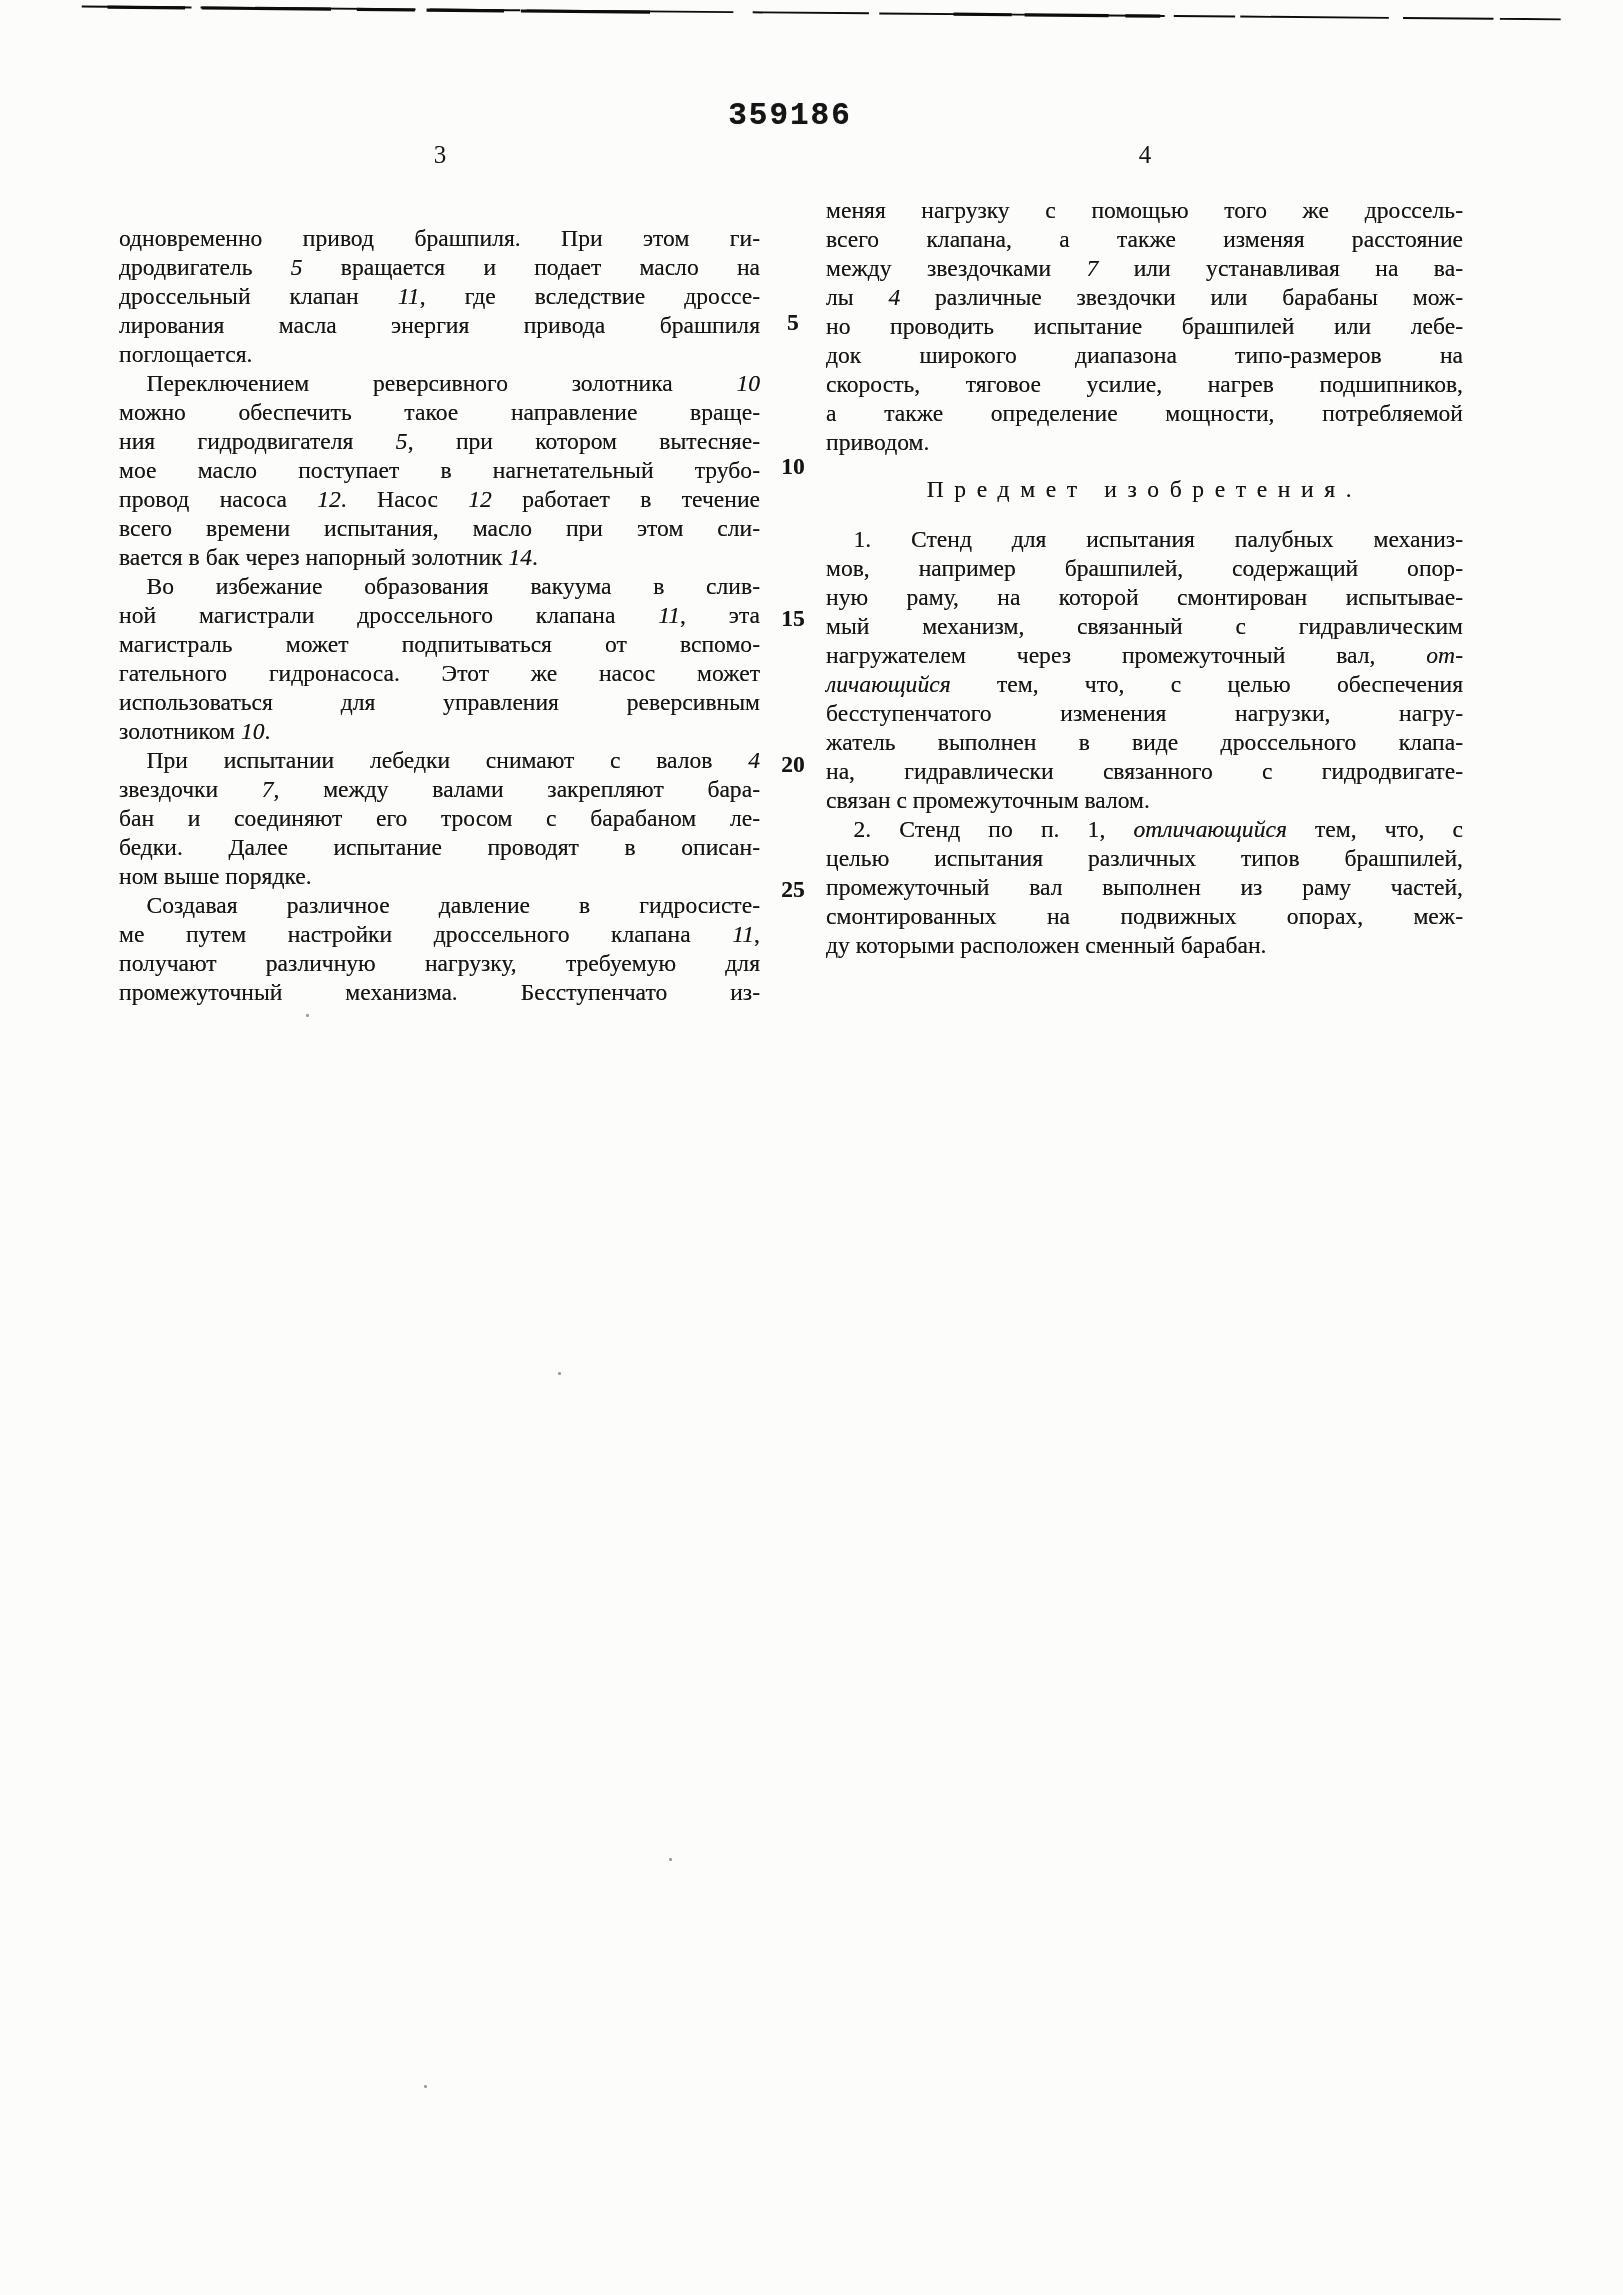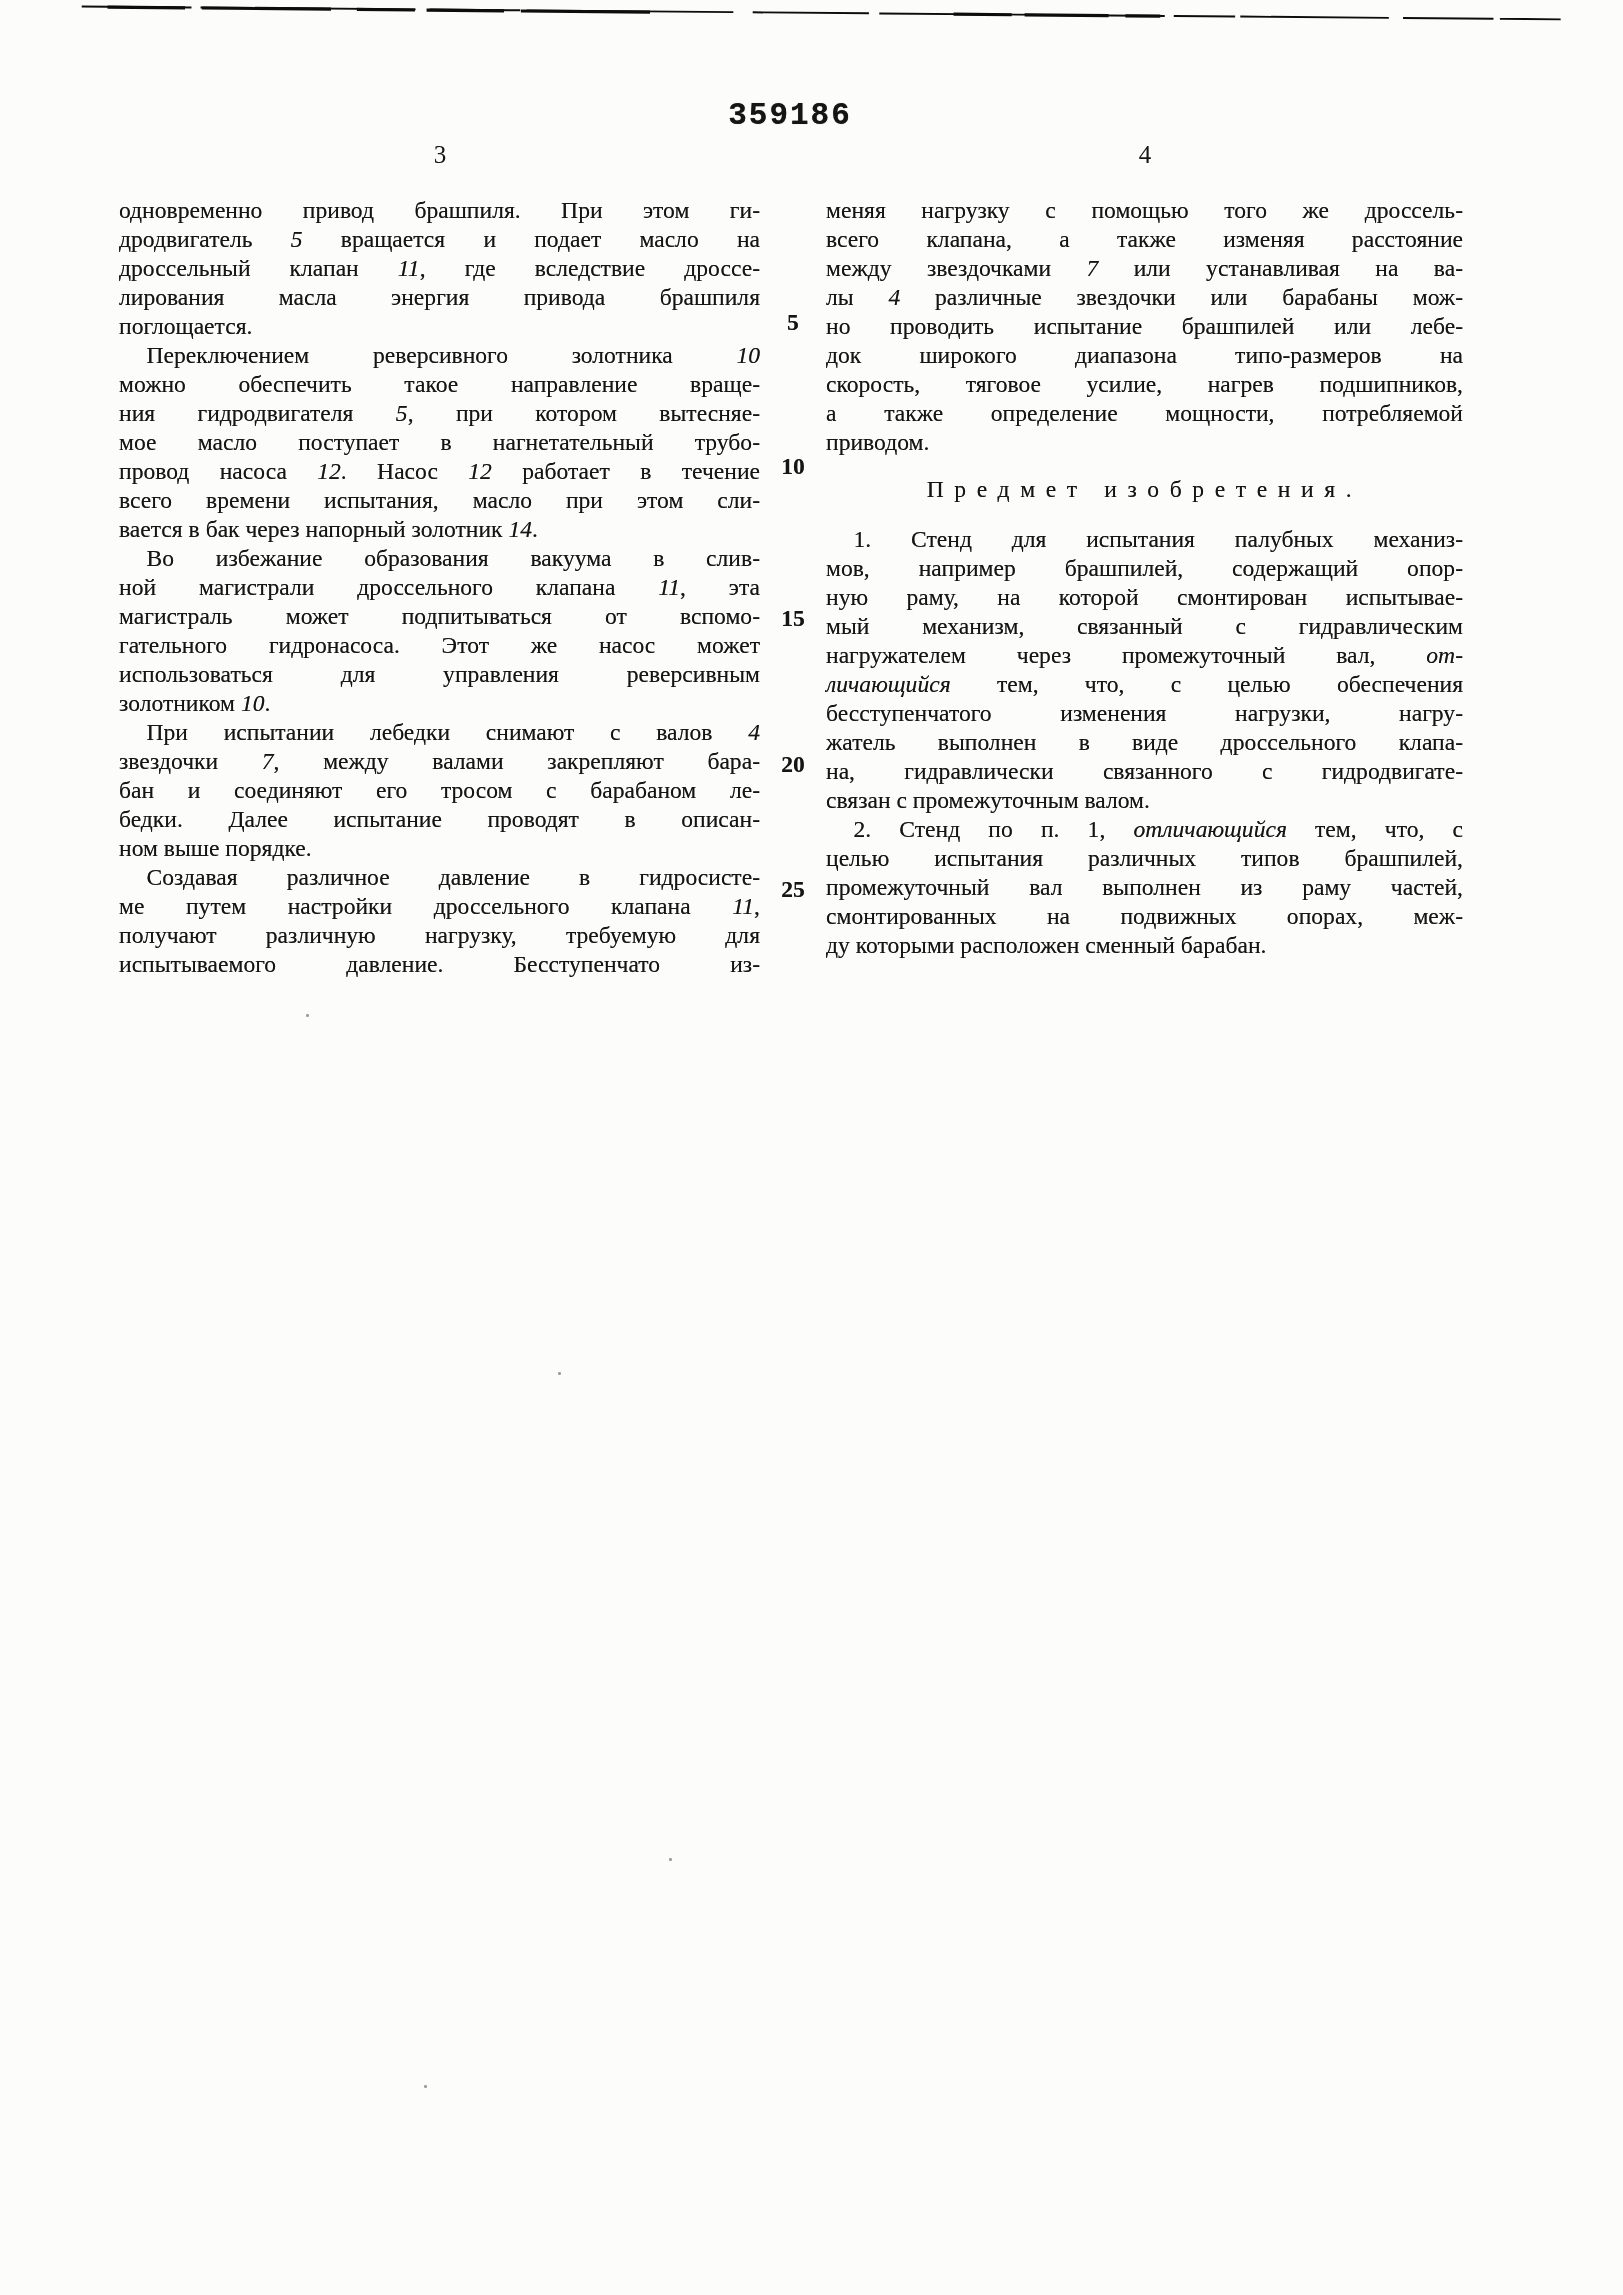--- a/index.html
+++ b/index.html
@@ -24,21 +24,21 @@
     position:absolute; top:141px;
     font-size:25px; transform:translateX(-50%);
   }
   .pgno-left  { left:440px; }
   .pgno-right { left:1145px; }
   .col {
     position:absolute; top:196px;
     font-size:23.6px; line-height:29px;
     text-shadow:0 0 0.3px rgba(0,0,0,.55);
   }
-  .col-left  { left:119px;  width:641px; }
+  .col-left  { left:119px;  width:641px;margin-top:28px; }
   .col-right { left:826px; width:637px; }
   .tline { text-align:justify; text-align-last:justify; }
   .tline.last { text-align-last:left; }
   .tline.ind { text-indent:27.5px; }
   .it { font-style:italic; }
   .col-heading {
     text-align:center; text-align-last:center;
     letter-spacing:0.45em;
     margin:18.3px 0 21px 0;
   }
@@ -93,21 +93,21 @@
       <div class="tline"><span>использоваться для управления реверсивным</span></div>
       <div class="tline last"><span>золотником </span><span class="it">10</span><span>.</span></div>
       <div class="tline ind"><span>При испытании лебедки снимают с валов </span><span class="it">4</span></div>
       <div class="tline"><span>звездочки </span><span class="it">7</span><span>, между валами закрепляют бара-</span></div>
       <div class="tline"><span>бан и соединяют его тросом с барабаном ле-</span></div>
       <div class="tline"><span>бедки. Далее испытание проводят в описан-</span></div>
       <div class="tline last"><span>ном выше порядке.</span></div>
       <div class="tline ind"><span>Создавая различное давление в гидросисте-</span></div>
       <div class="tline"><span>ме путем настройки дроссельного клапана </span><span class="it">11</span><span>,</span></div>
       <div class="tline"><span>получают различную нагрузку, требуемую для</span></div>
-      <div class="tline"><span>испытываемого давление. Бесступенчато из-</span></div>
+      <div class="tline"><span>промежуточный механизма. Бесступенчато из-</span></div>
     </div>
 
   <div class="col col-right">
       <div class="tline"><span>меняя нагрузку с помощью того же дроссель-</span></div>
       <div class="tline"><span>всего клапана, а также изменяя расстояние</span></div>
       <div class="tline"><span>между звездочками </span><span class="it">7</span><span> или устанавливая на ва-</span></div>
       <div class="tline"><span>лы </span><span class="it">4</span><span> различные звездочки или барабаны мож-</span></div>
       <div class="tline"><span>но проводить испытание брашпилей или лебе-</span></div>
       <div class="tline"><span>док широкого диапазона типо-размеров на</span></div>
       <div class="tline"><span>скорость, тяговое усилие, нагрев подшипников,</span></div>

